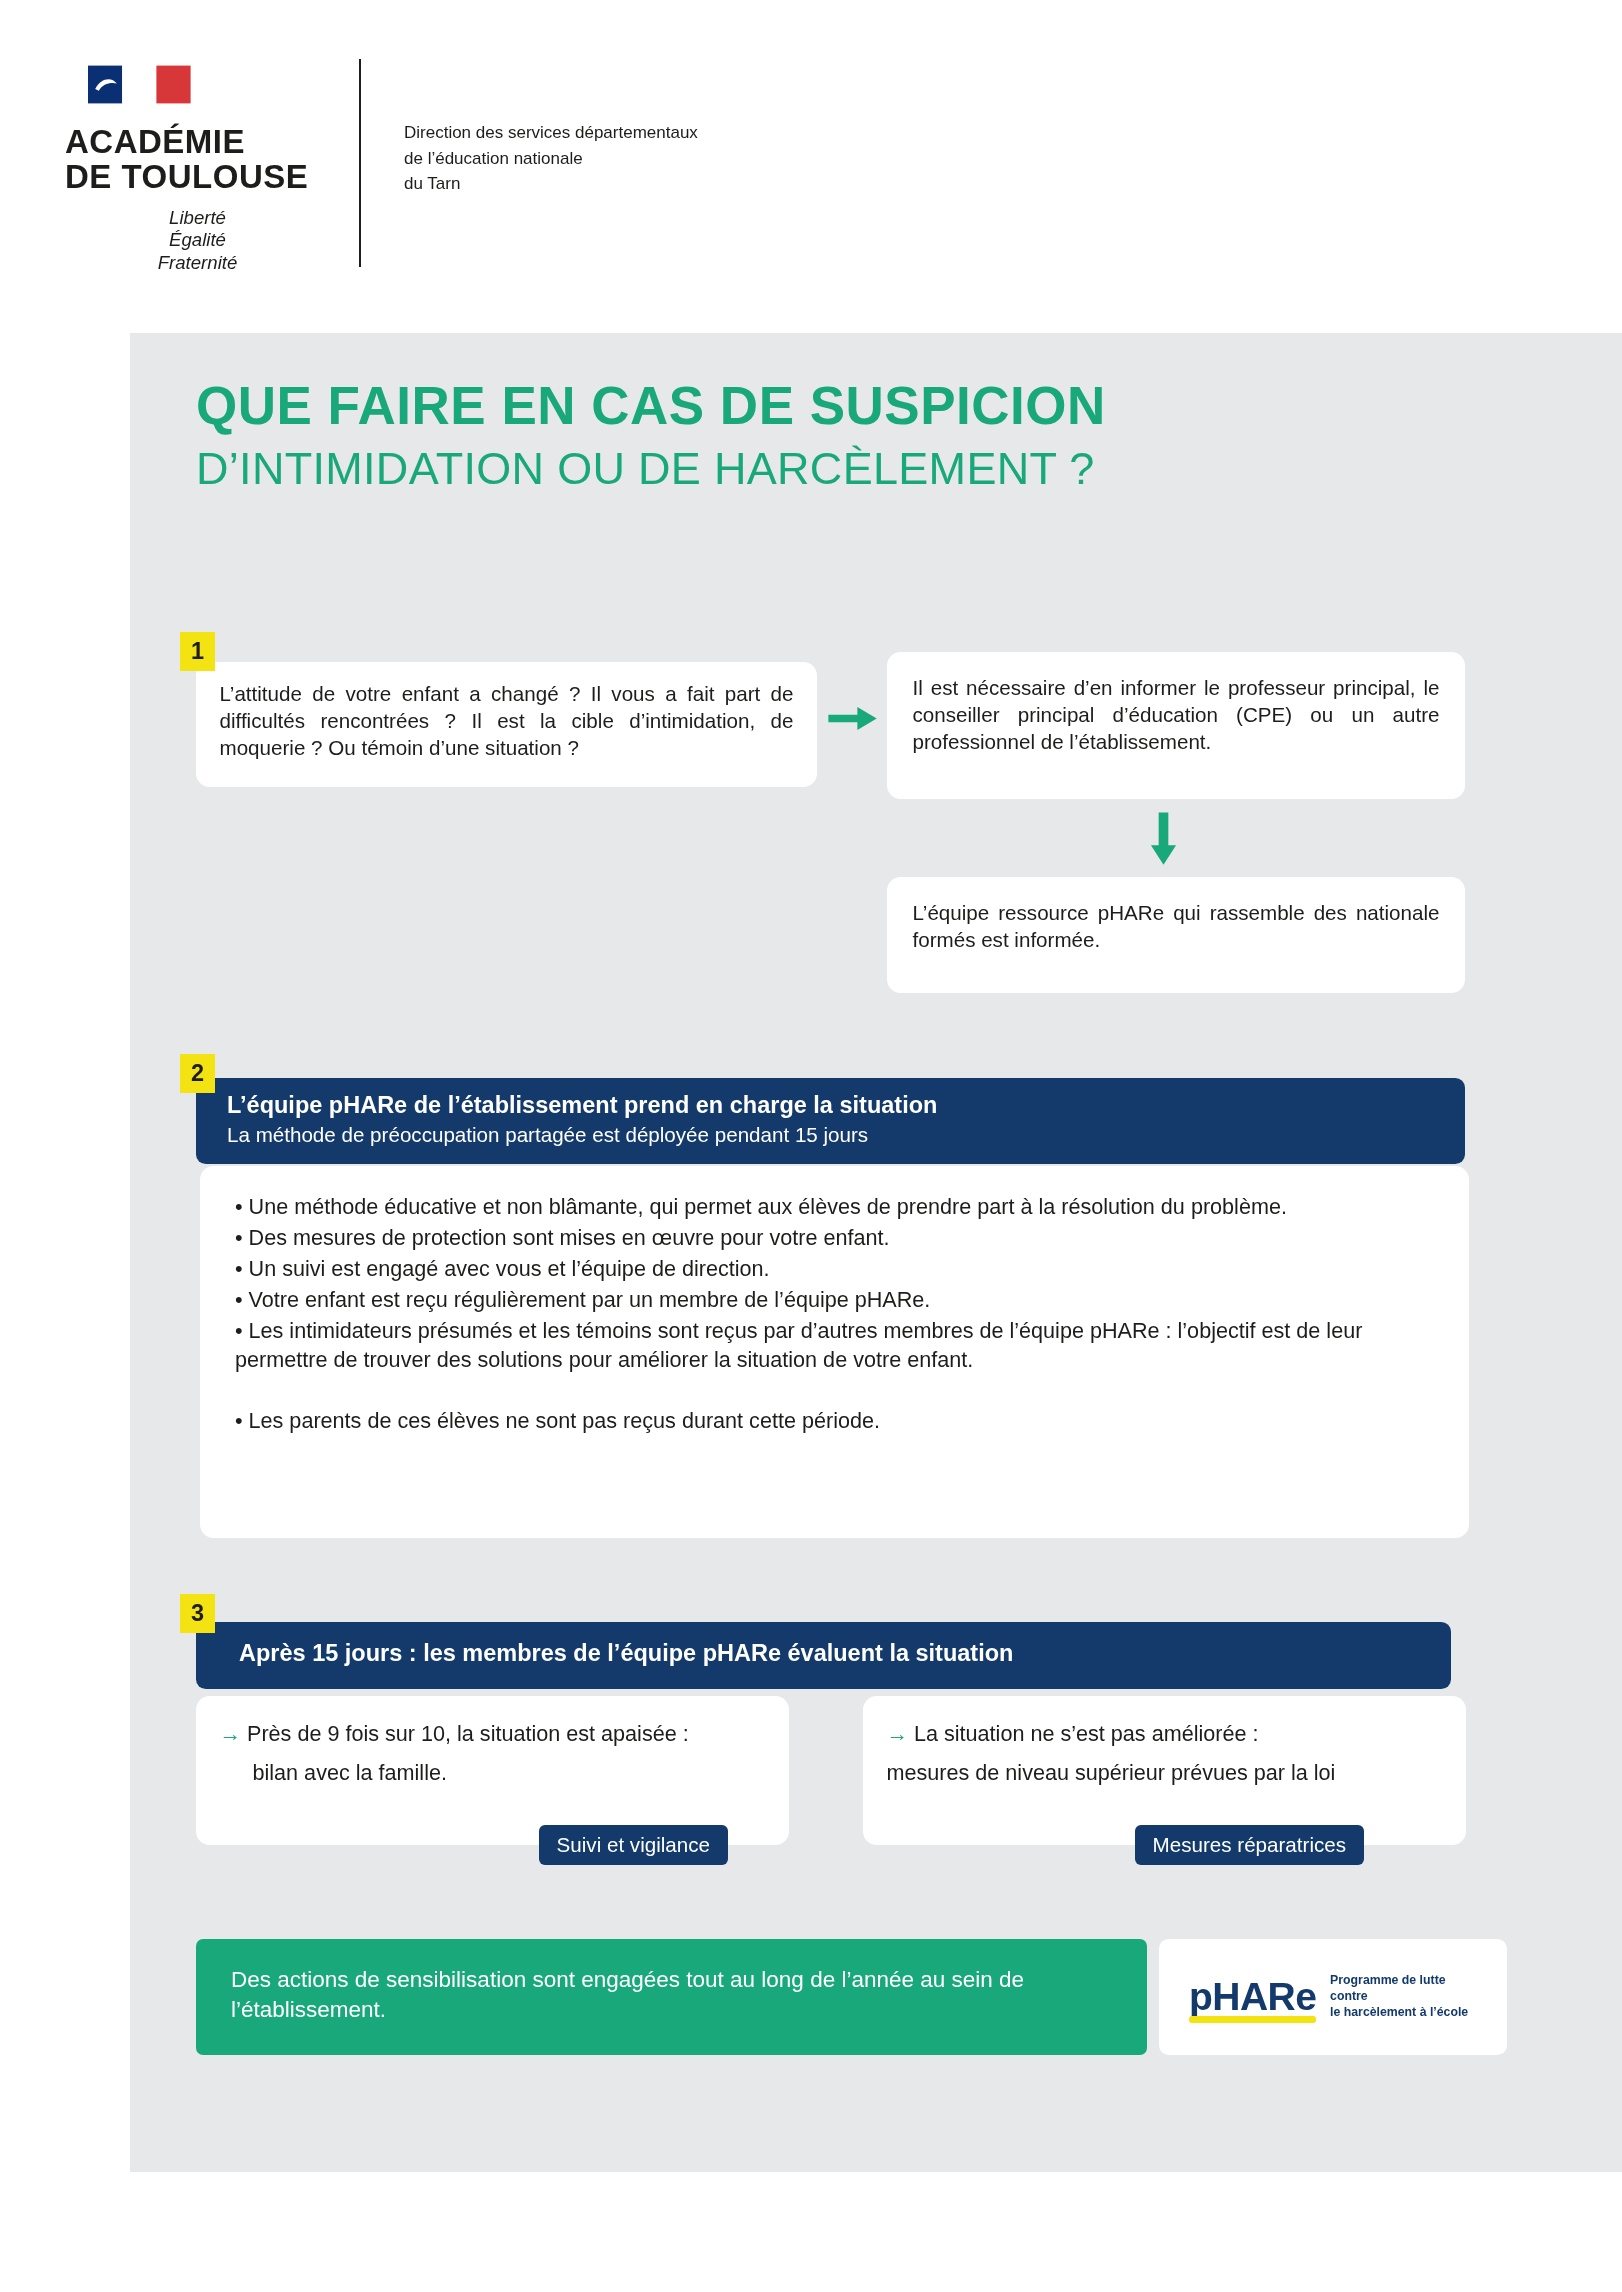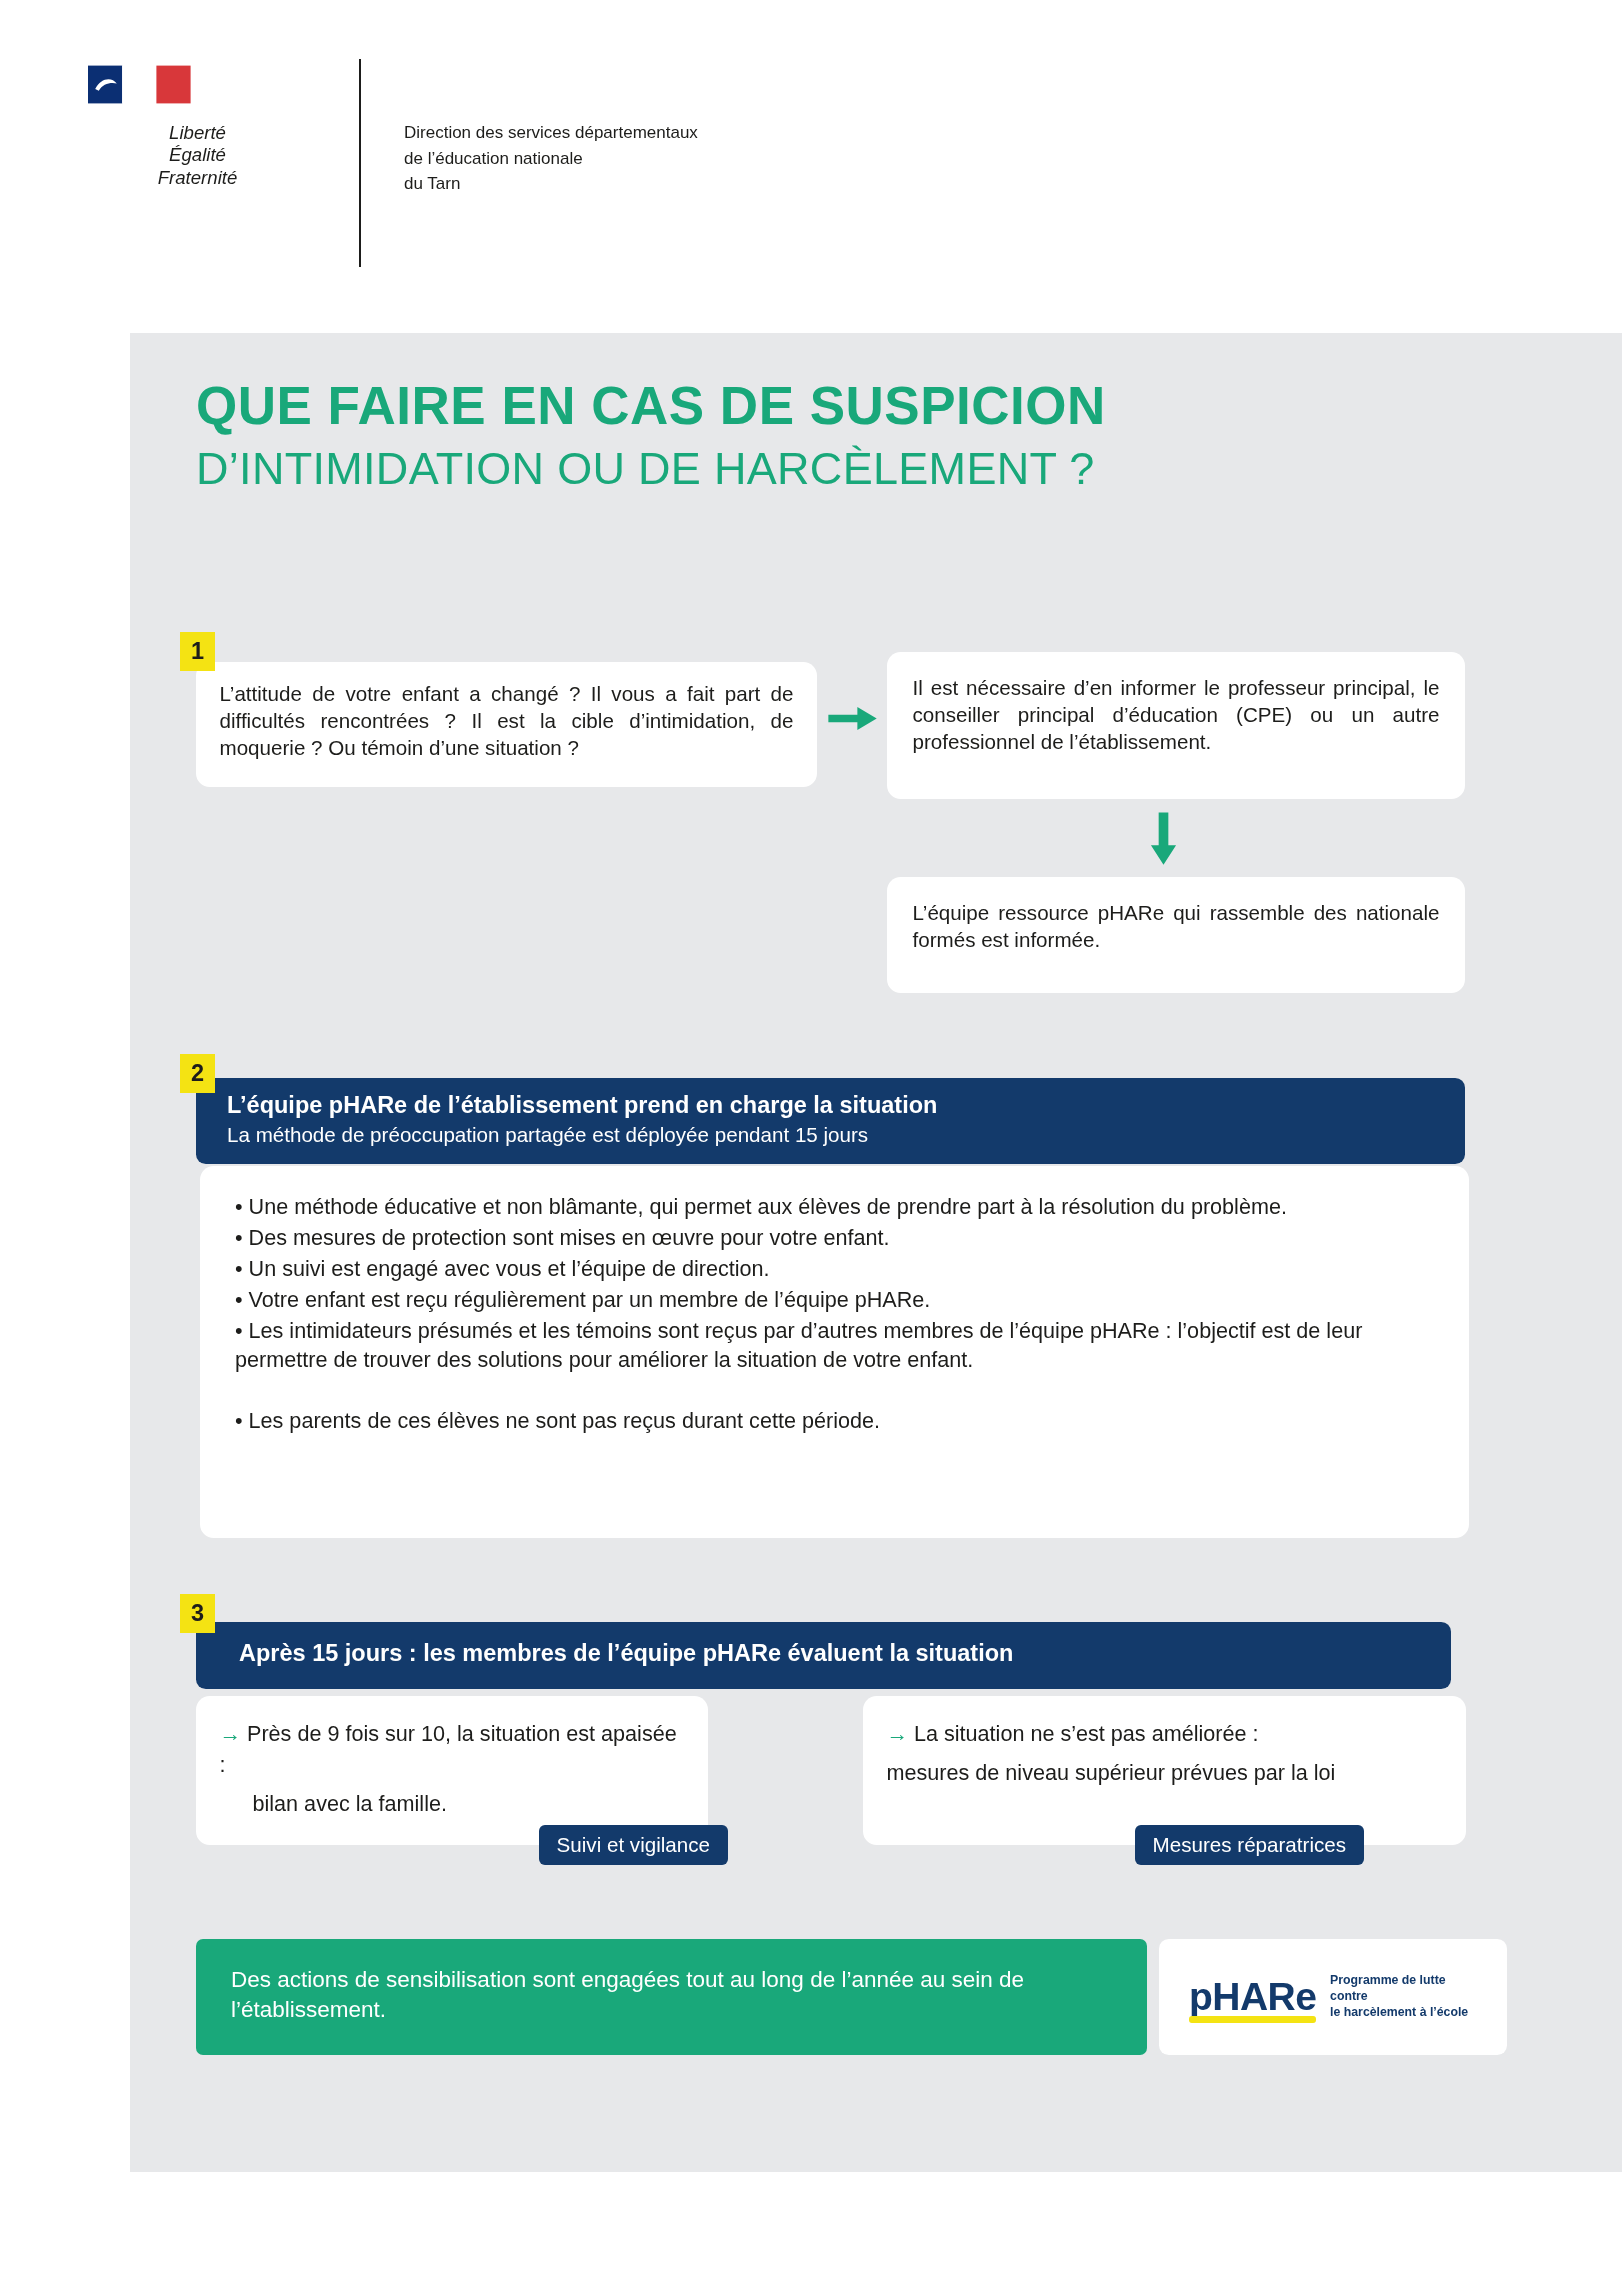--- a/index.html
+++ b/index.html
@@ -186,21 +186,21 @@
     margin-bottom: 2px;
   }
   .bullet.spaced { margin-top: 32px; }
 
   
   #band3 {
     left: 196px; top: 1622px; width: 1255px; height: 67px;
     padding: 15.7px 0 0 43px;
   }
   #box3a {
-    left: 196px; top: 1696px; width: 512px; height: 149px;
+    left: 196px; top: 1696px; width: 593px; height: 149px;
     padding: 21.6px 23.5px 0 23.5px;
   }
   #box3b {
     left: 863px; top: 1696px; width: 603px; height: 149px;
     padding: 21.6px 23.5px 0 23.5px;
   }
   .line-arrow {
     font-size: 21.6px;
     line-height: 1.45;
     color: #1d1d1b;
@@ -278,20 +278,24 @@
 <div class="header">
   <div class="marianne">
     <div class="flag">
       <svg class="flag-svg" viewBox="0 0 120 50" width="118" height="49">
         <rect x="0" y="4" width="38" height="42" fill="#0b2f73"></rect>
         <rect x="38" y="4" width="38" height="42" fill="#ffffff"></rect>
         <rect x="76" y="4" width="38" height="42" fill="#d8373a"></rect>
         <path d="M8 30 C14 18, 26 16, 32 24 C26 22, 16 24, 12 32 Z" fill="#ffffff"></path>
       </svg>
     </div>
+    <div class="acad-name">
+      <div>ACADÉMIE</div>
+      <div>DE TOULOUSE</div>
+    </div>
     <div class="devise">
       <div>Liberté</div>
       <div>Égalité</div>
       <div>Fraternité</div>
     </div>
   </div>
 
   <div class="header-sep"></div>
 
   <div class="header-dsden">

